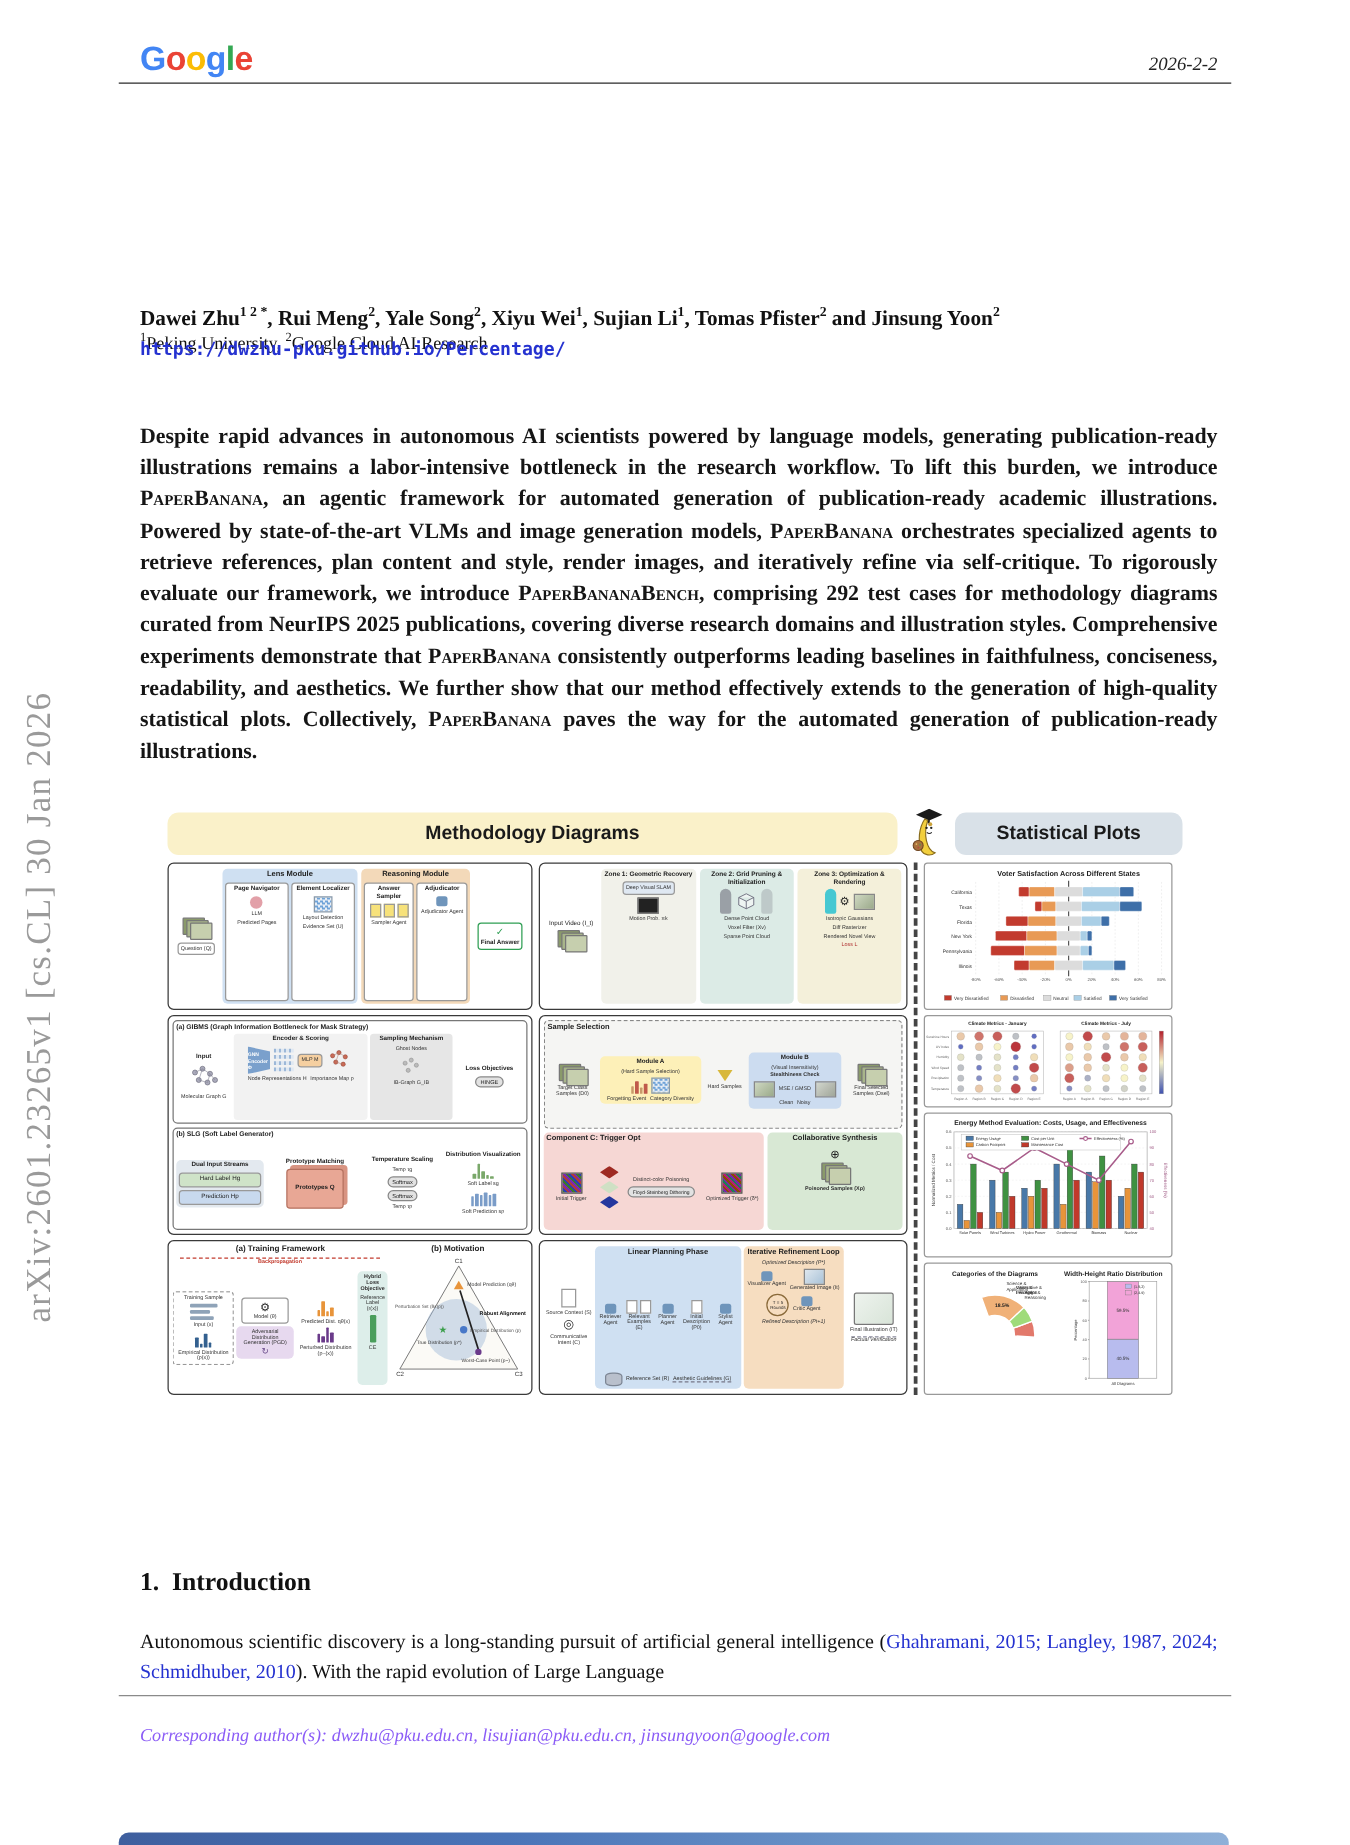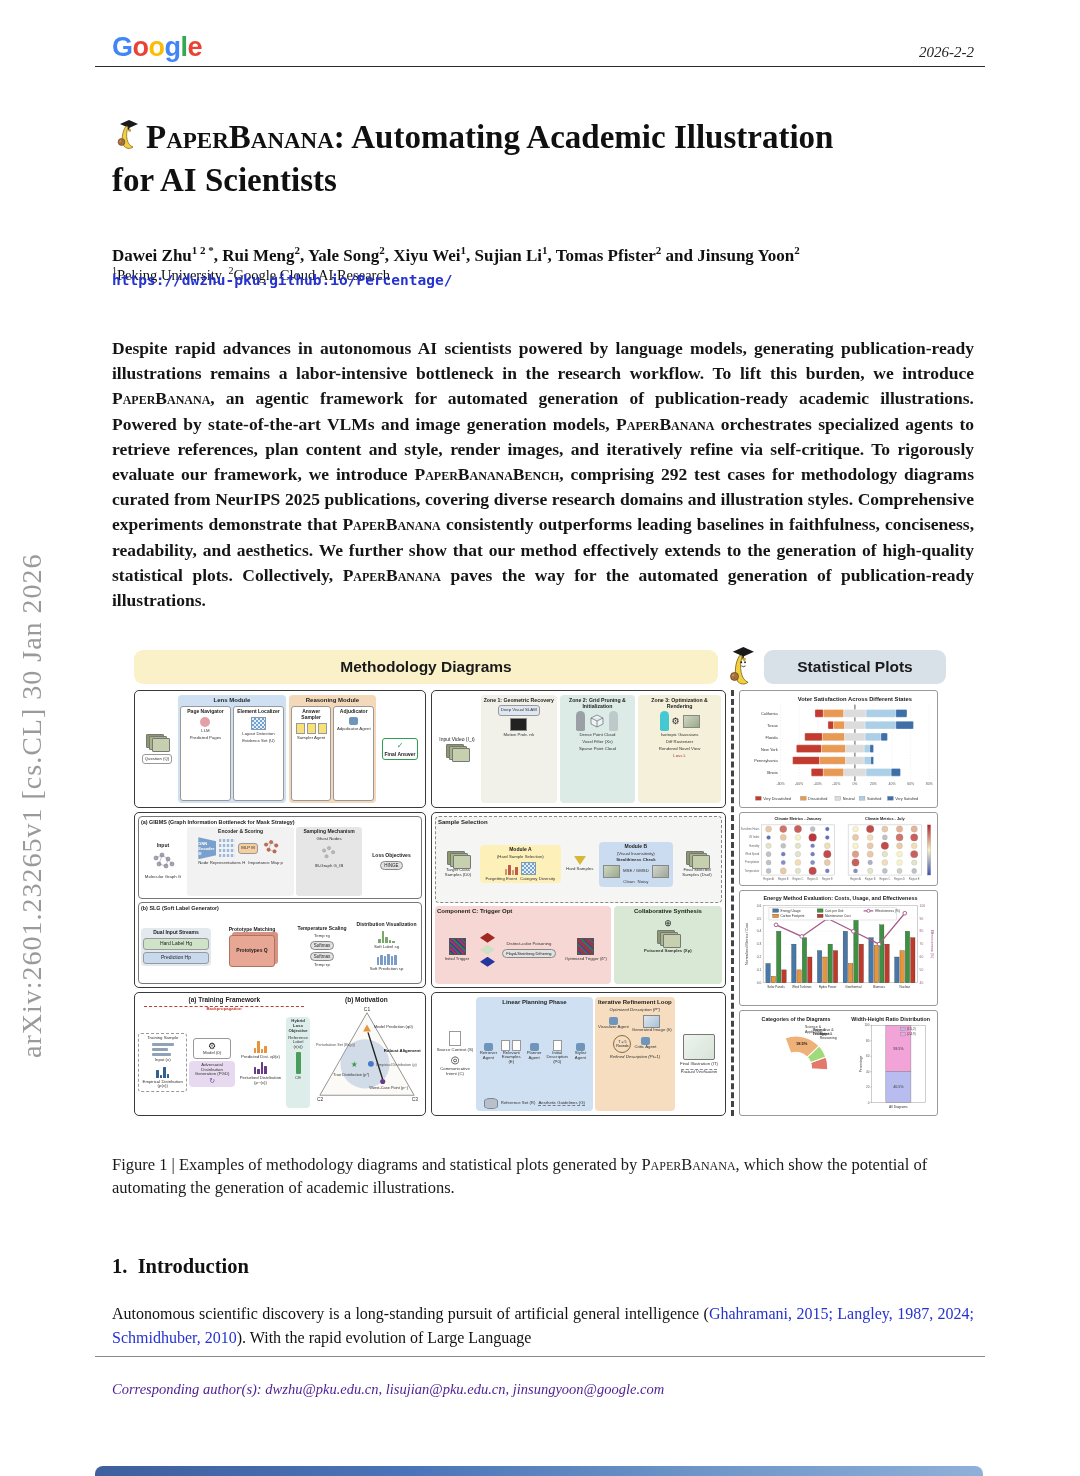--- a/index.html
+++ b/index.html
@@ -58,45 +58,35 @@
   .dia{width:15px;height:10px;clip-path:polygon(50% 0,100% 50%,50% 100%,0 50%);flex:none;}
   .bars{display:flex;align-items:flex-end;gap:1px;height:13px;}
   .bars i{display:block;width:2.5px;border-radius:0.5px;}
   .thumb{width:15px;height:11px;border:0.6px solid #888;background:linear-gradient(135deg,#cfd8c2,#9aa98a);flex:none;}
   .dark{background:#222;}
   .caption{left:112px;top:1136px;width:862px;font-size:16.5px;line-height:23.5px;color:#1a1a1a;}
   .sec{left:112px;top:1238px;font-size:20.5px;font-weight:bold;}
   .intro{left:112px;top:1286px;width:862px;font-size:16px;line-height:24px;text-align:justify;}
   .cite{color:#2532d0;text-decoration:none;}
   .rule2{left:95px;top:1356px;width:890px;border-top:1.2px solid #8a8a8a;height:0;}
-  .foot1{left:112px;top:1366px;font-size:14.5px;font-style:italic;color:#4c1d95;}
+  .foot1{left:112px;top:1366px;font-size:14.5px;font-style:italic;color:#8b5cf6;}
   .foot2{left:112px;top:1389px;font-size:14.5px;color:#1a1a1a;}
   .bluebar{left:95px;top:1466px;width:888px;height:10px;border-radius:8px 8px 0 0;background:linear-gradient(90deg,#3f5f9e,#4a74b8 35%,#6f97c9 70%,#8fb0d8);}
 </style>
 </head>
 <body>
 
 <div class="page">
 
   <div class="abs arxiv">arXiv:2601.23265v1  [cs.CL]  30 Jan 2026</div>
 
   <div class="abs glogo"><span style="color: rgb(66, 133, 244);">G</span><span style="color: rgb(234, 67, 53);">o</span><span style="color: rgb(251, 188, 5);">o</span><span style="color: rgb(66, 133, 244);">g</span><span style="color: rgb(52, 168, 83);">l</span><span style="color: rgb(234, 67, 53);">e</span></div>
   <div class="abs hdate">2026-2-2</div>
   <div class="abs rule1"></div>
 
-  <h1 class="abs h1"><svg width="30" height="34" viewBox="0 0 30 34" style="vertical-align:-4px;margin-right:4px;">
-        <polygon points="8,6 17,2 26,6 17,10" fill="#1a1a1a"></polygon>
-        <rect x="16" y="6" width="1.4" height="6" fill="#1a1a1a"></rect>
-        <circle cx="17.7" cy="12.5" r="1.4" fill="#caa23a"></circle>
-        <path d="M14,8 C10,14 9,22 12,28 C13.5,30.5 18,31.5 21,29 C15,27 13,18 16,9 Z" fill="#f2cf3e" stroke="#8a6d1d" stroke-width="0.8"></path>
-        <circle cx="9.5" cy="24" r="3.4" fill="#a9713d" stroke="#6e4520" stroke-width="0.7"></circle>
-        <circle cx="8.3" cy="23" r="0.6" fill="#e3c06c"></circle>
-        <circle cx="10.8" cy="23.4" r="0.6" fill="#5d8f4e"></circle>
-        <circle cx="9.6" cy="25.4" r="0.6" fill="#b34b42"></circle>
-      </svg><span class="sc">PaperBanana</span><span>: Automating Academic Illustration for AI Scientists</span></h1>
 
   <p class="abs authors"><span>Dawei Zhu</span><sup>1 2 *</sup><span>, </span><span>Rui Meng</span><sup>2</sup><span>, </span><span>Yale Song</span><sup>2</sup><span>, </span><span>Xiyu Wei</span><sup>1</sup><span>, </span><span>Sujian Li</span><sup>1</sup><span>, </span><span>Tomas Pfister</span><sup>2</sup><span> and </span><span>Jinsung Yoon</span><sup>2</sup></p>
 
   <p class="abs affil"><sup>1</sup><span>Peking University, </span><sup>2</sup><span>Google Cloud AI Research</span></p>
 
   <a class="abs url" href="#">https://dwzhu-pku.github.io/Percentage/</a>
 
   <div class="abs abstract"><span>Despite rapid advances in autonomous AI scientists powered by language models, generating publication-ready illustrations remains a labor-intensive bottleneck in the research workflow. To lift this burden, we introduce </span><span class="sc">PaperBanana</span><span>, an agentic framework for automated generation of publication-ready academic illustrations. Powered by state-of-the-art VLMs and image generation models, </span><span class="sc">PaperBanana</span><span> orchestrates specialized agents to retrieve references, plan content and style, render images, and iteratively refine via self-critique. To rigorously evaluate our framework, we introduce </span><span class="sc">PaperBananaBench</span><span>, comprising 292 test cases for methodology diagrams curated from NeurIPS 2025 publications, covering diverse research domains and illustration styles. Comprehensive experiments demonstrate that </span><span class="sc">PaperBanana</span><span> consistently outperforms leading baselines in faithfulness, conciseness, readability, and aesthetics. We further show that our method effectively extends to the generation of high-quality statistical plots. Collectively, </span><span class="sc">PaperBanana</span><span> paves the way for the automated generation of publication-ready illustrations.</span></div>
 
   <div class="abs fig">
@@ -860,21 +850,20 @@
               <text x="126" y="54" font-size="3.4" text-anchor="middle" fill="#333" font-family="Liberation Sans, sans-serif" transform="rotate(-90 126 54)">Percentage</text>
               <rect x="166" y="16" width="5" height="3.5" fill="#b8bcee" stroke="#777" stroke-width="0.3"></rect>
               <text x="173" y="19" font-size="3.1" text-anchor="start" fill="#333" font-family="Liberation Sans, sans-serif">(1.5,2)</text>
               <rect x="166" y="21.5" width="5" height="3.5" fill="#f2a3d8" stroke="#777" stroke-width="0.3"></rect>
               <text x="173" y="24.5" font-size="3.1" text-anchor="start" fill="#333" font-family="Liberation Sans, sans-serif">(2,4.9)</text>
             </svg></div>
       </div>
     </div>
   </div>
 
-  <p class="abs caption"><span>Figure 1</span><span> | </span><span>Examples of methodology diagrams and statistical plots generated by </span><span class="sc">PaperBanana</span><span>, which show the potential of automating the generation of academic illustrations.</span></p>
 
   <h2 class="abs sec"><span>1.</span>&nbsp;&nbsp;<span>Introduction</span></h2>
 
   <p class="abs intro"><span>Autonomous scientific discovery is a long-standing pursuit of artificial general intelligence (</span><a class="cite" href="#">Ghahramani, 2015; Langley, 1987, 2024; Schmidhuber, 2010</a><span>). With the rapid evolution of Large Language</span></p>
 
   <div class="abs rule2"></div>
   <p class="abs foot1">Corresponding author(s): dwzhu@pku.edu.cn, lisujian@pku.edu.cn, jinsungyoon@google.com</p>
 
   <div class="abs bluebar"></div>
 </div>

